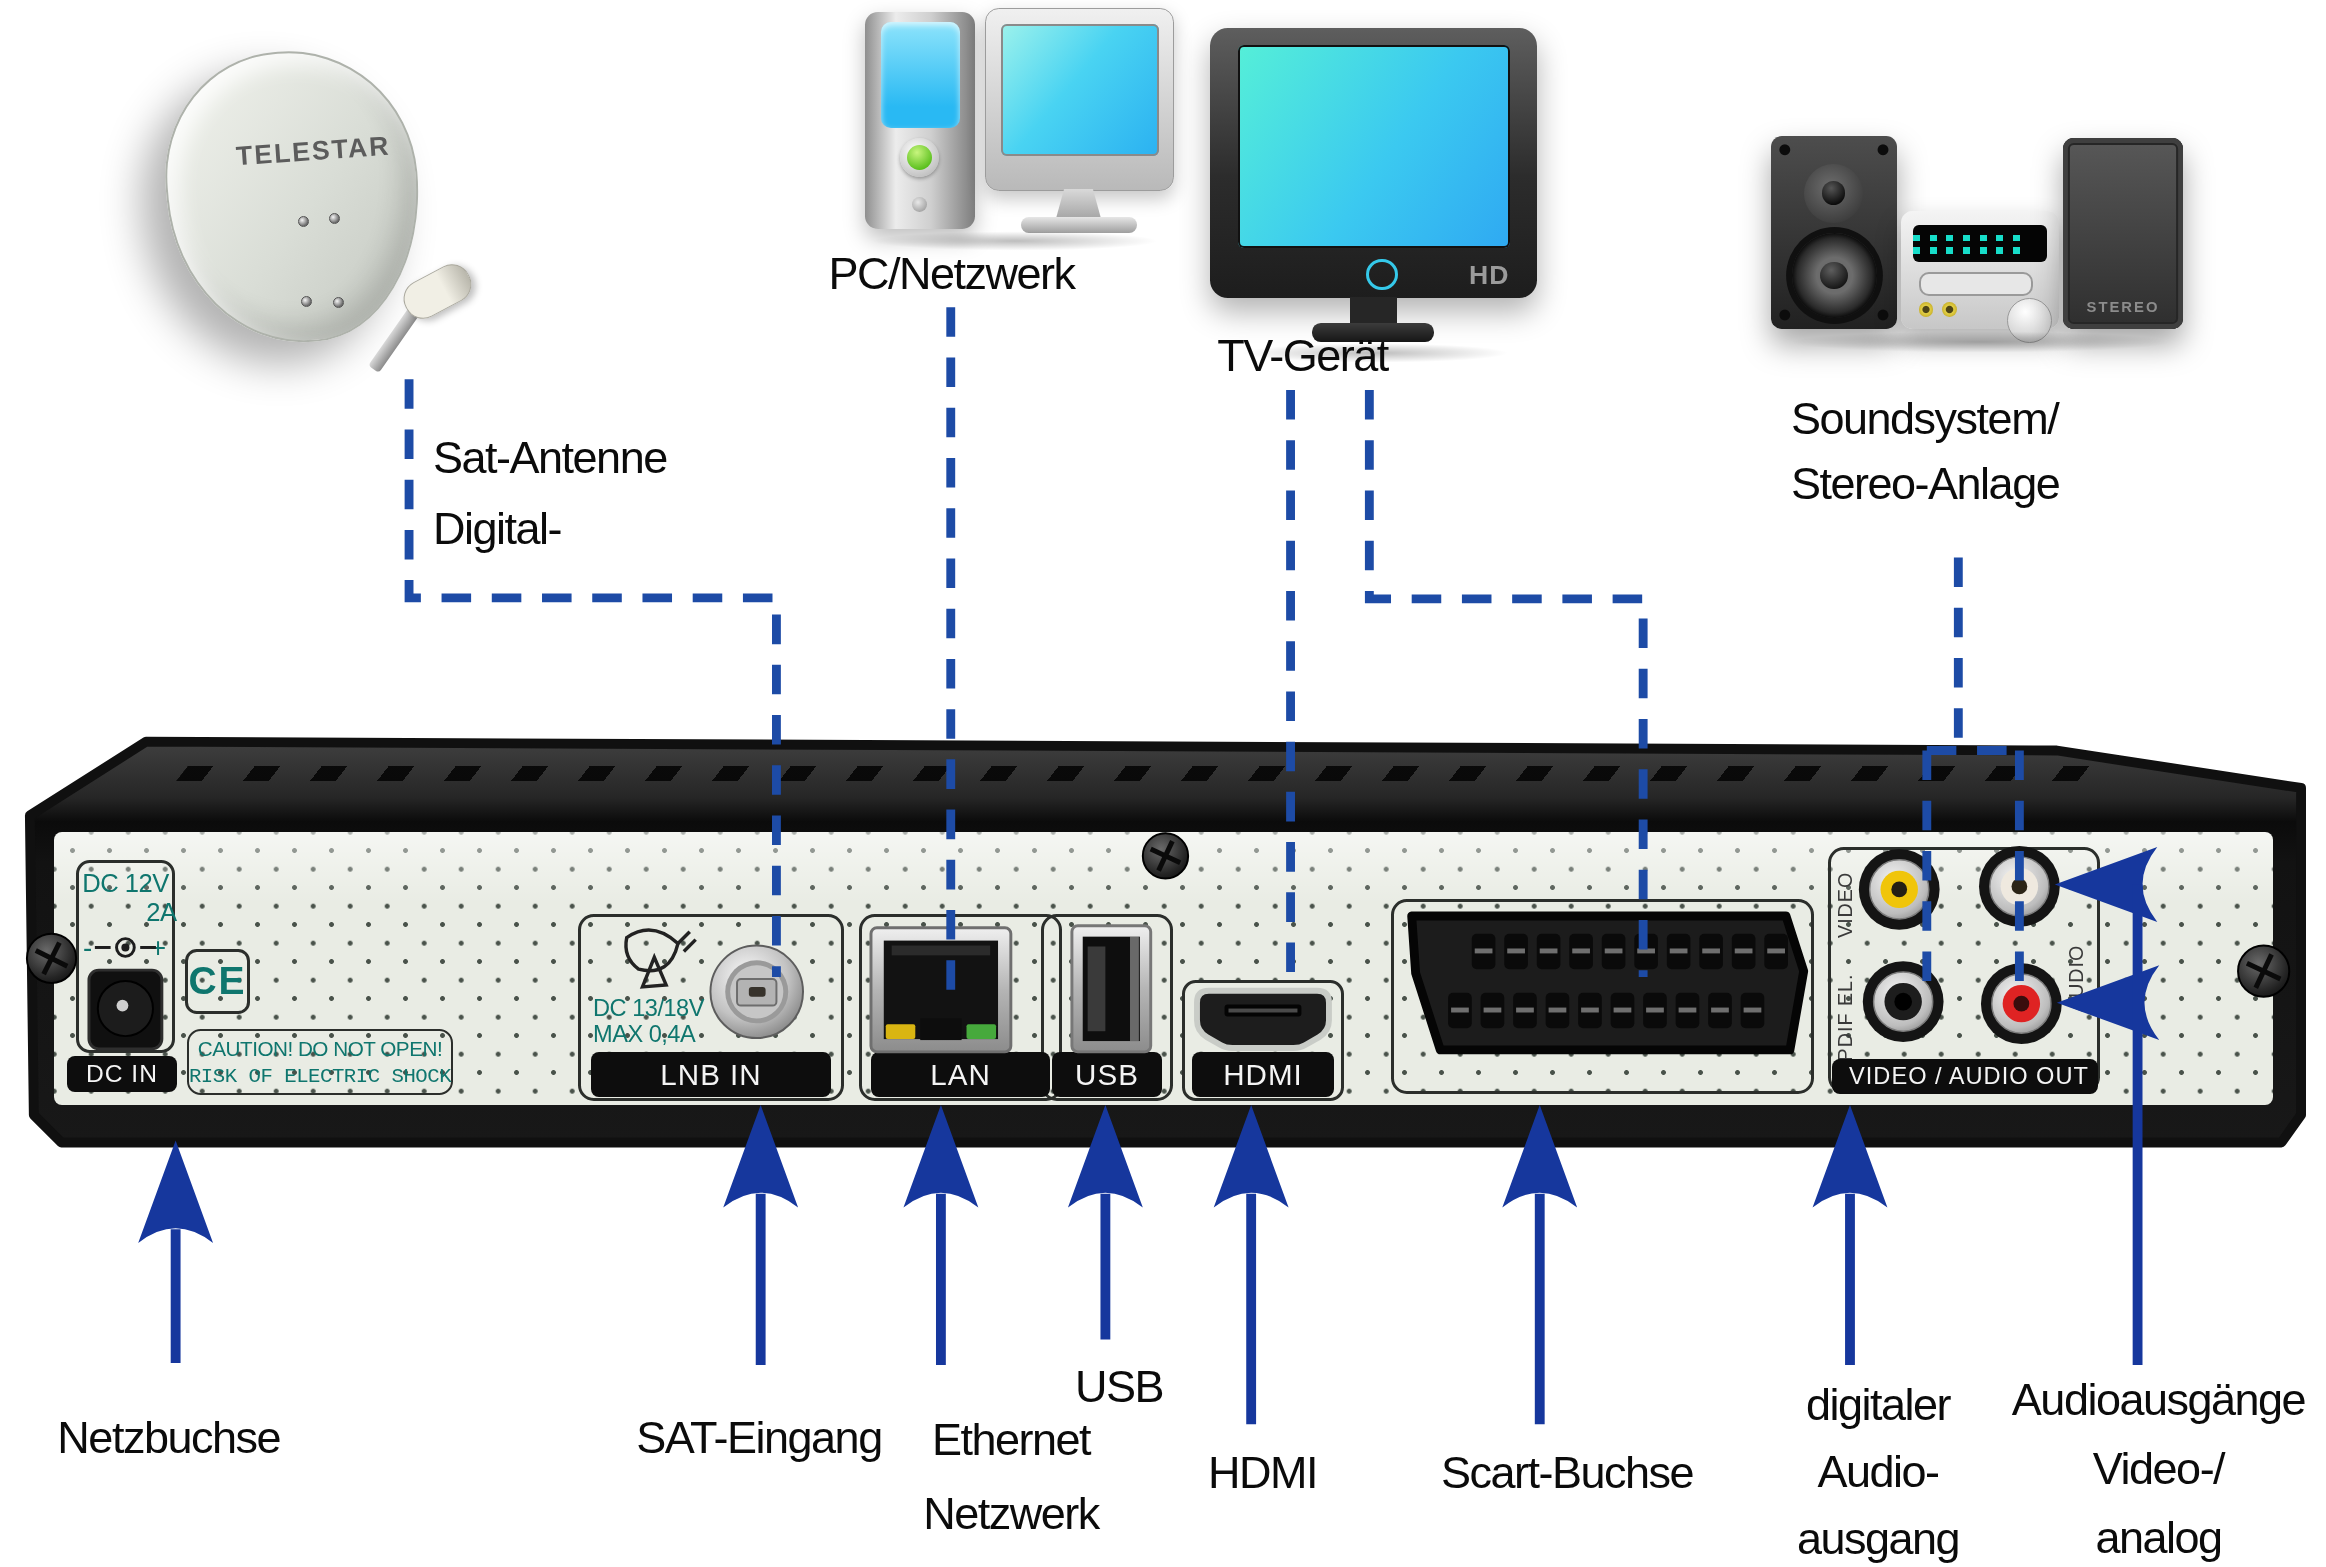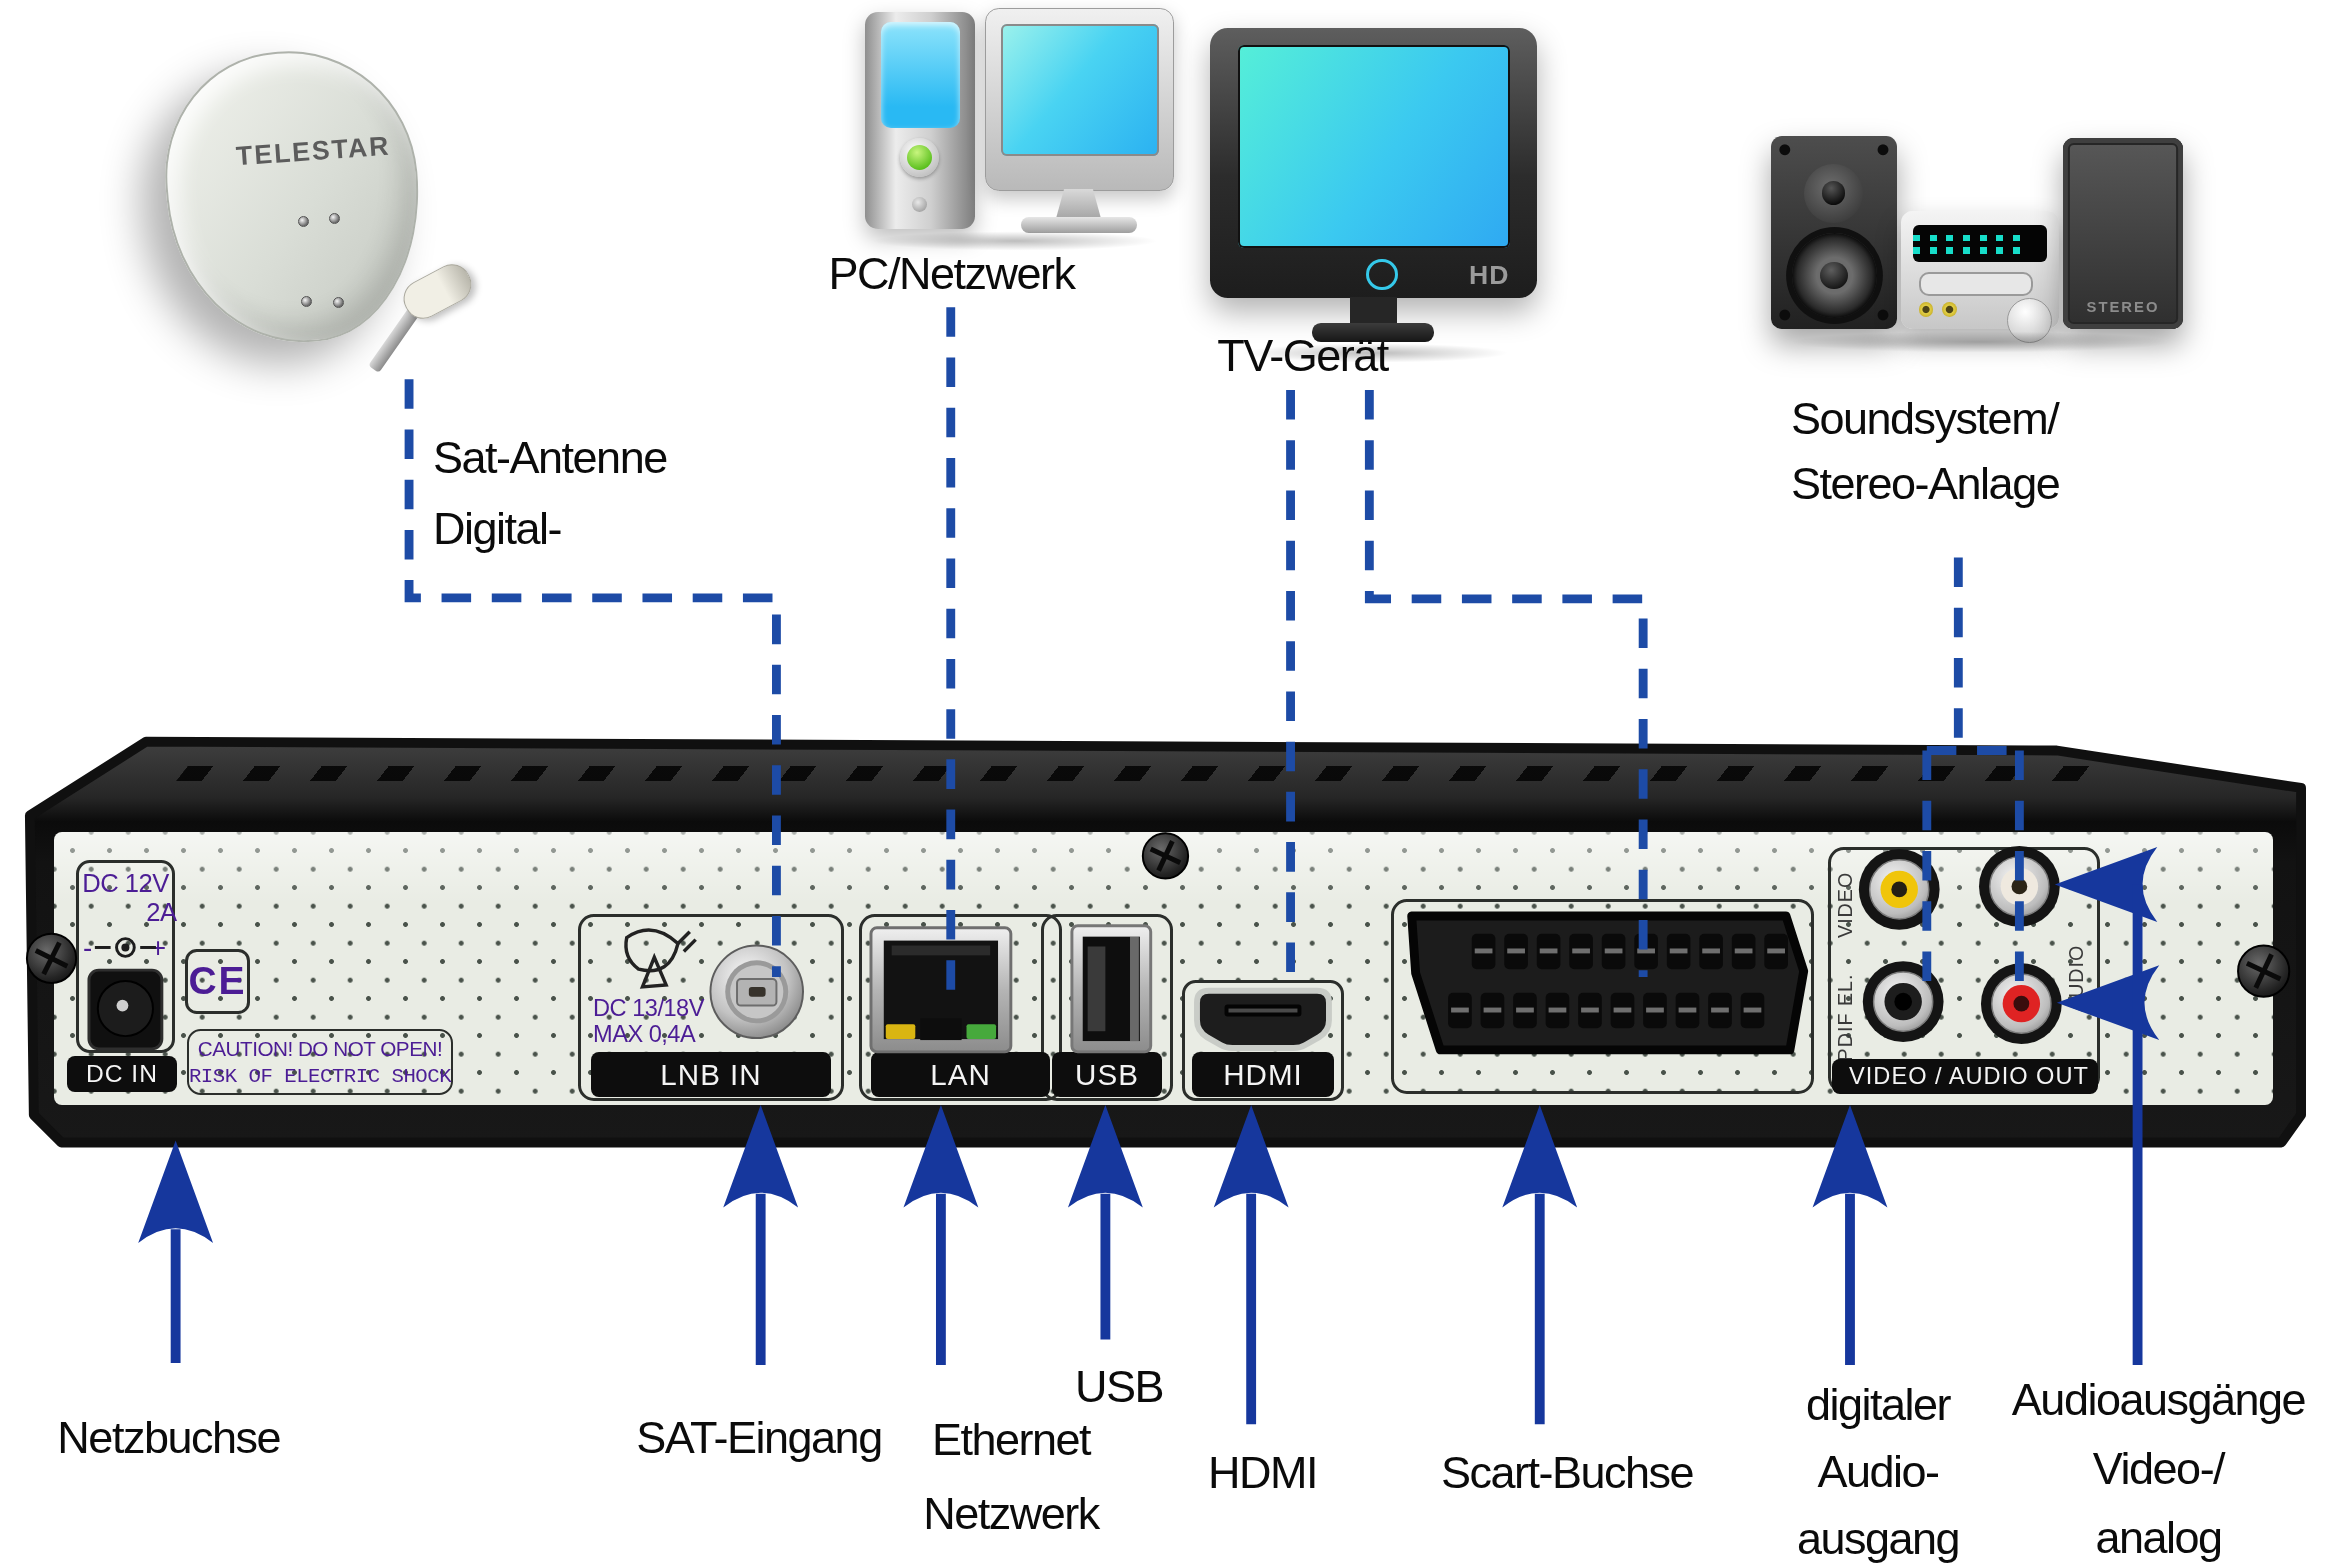--- a/index.html
+++ b/index.html
@@ -99,21 +99,21 @@
   .panel{position:absolute;left:54px;top:832px;width:2219px;height:273px;border-radius:7.9px;
       background-image:linear-gradient(180deg,rgba(255,255,255,.55),rgba(255,255,255,0) 26%),
         radial-gradient(#49524a 2px,transparent 2.9px),
         radial-gradient(#49524a 2px,transparent 2.9px);
       background-color:var(--panel,#e9ece4);
       background-size:100% 100%,37px 37px,37px 37px;
       background-position:0 0,0 0,18.7px 18.7px;}
   .pblock{position:absolute;border:3px solid #2b2e2b;border-radius:15.8px;box-sizing:border-box;}
   .band{position:absolute;background:#0d0d0d;border-radius:7.9px;color:#f4f4f4;display:flex;align-items:center;
       justify-content:center;font-size:29.6px;letter-spacing:1px;box-sizing:border-box;}
-  .ptext{position:absolute;color:#4c1d95;font-size:23.6px;letter-spacing:-0.5px;white-space:nowrap;}
+  .ptext{position:absolute;color:#0f766e;font-size:23.6px;letter-spacing:-0.5px;white-space:nowrap;}
   .vtext{position:absolute;writing-mode:vertical-rl;transform:rotate(180deg);font-size:19.7px;color:#3a3a3a;
       letter-spacing:1px;white-space:nowrap;}
   
   .dash{fill:none;stroke:var(--line-blue,#1d4ba6);stroke-width:9;stroke-dasharray:30 21;}
   .arrow-head{fill:var(--arrow-blue,#16379d);stroke:none;}
   .arrow-shaft{stroke:var(--arrow-blue,#16379d);stroke-width:10;fill:none;}
 </style>
 </head>
 <body>
 

